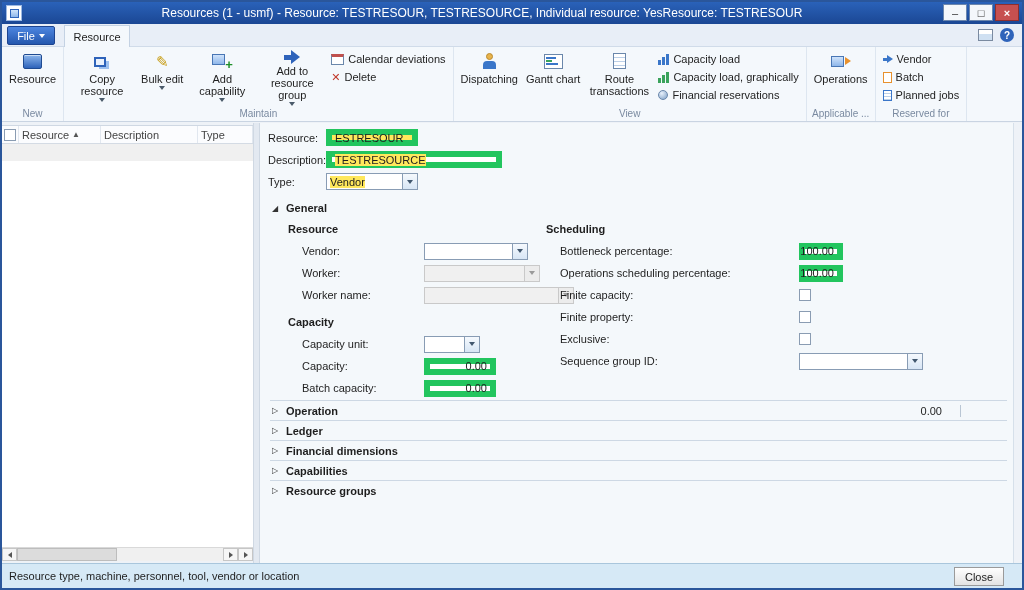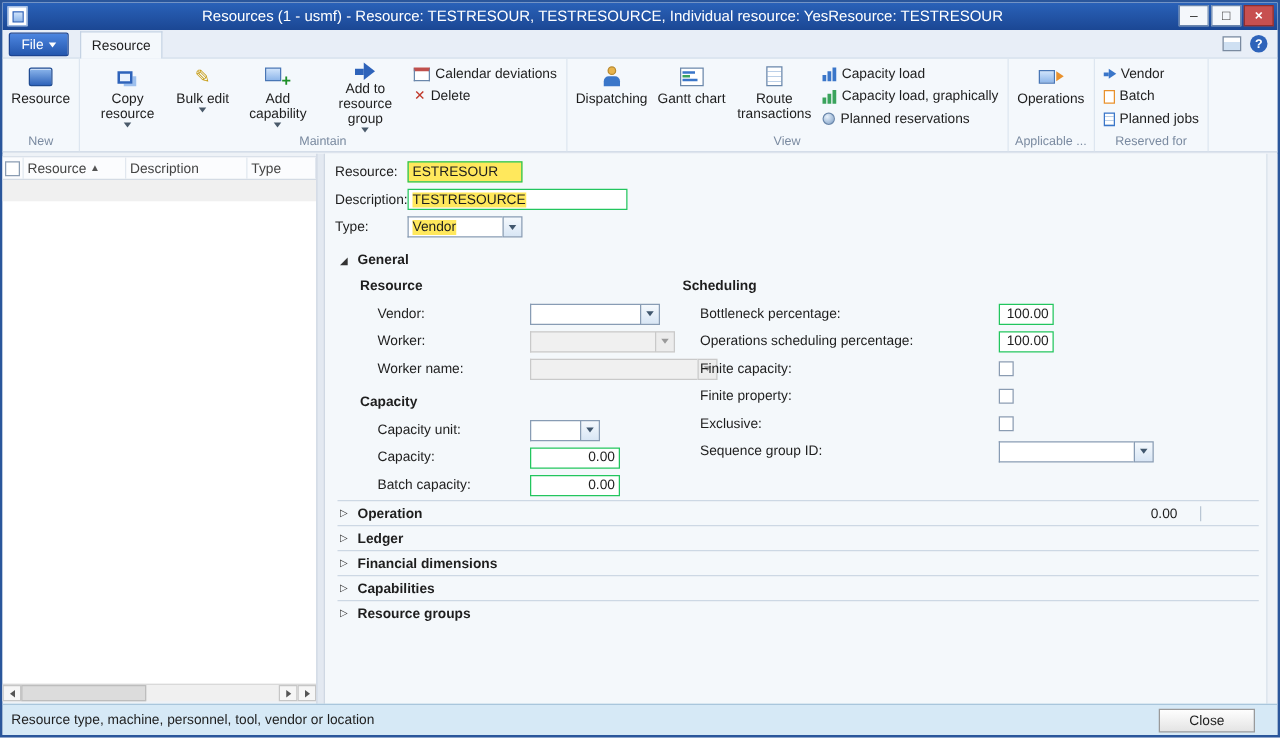--- a/index.html
+++ b/index.html
@@ -102,21 +102,21 @@
   .sthumb { width:100px; background:#dcdcdc; border:1px solid #bdbdbd; flex:0 0 auto; }
   .strack { flex:1; }
 
   .vsplit { position:absolute; left:251px; top:0; bottom:0; width:7px; background:#e3e9f1; border-left:1px solid #cfd8e3; border-right:1px solid #cfd8e3; }
 
   
   .detail { position:absolute; left:258px; top:0; right:8px; bottom:0; background:#f4f8fb; border-right:1px solid #d6e0ea; }
   .dfields { padding:6px 0 0 8px; }
   .frow { display:flex; align-items:center; margin-bottom:5px; }
   .frow .flabel { flex:0 0 58px; }
-  .input { height:17px; border:1px solid #22c55e; background:#fff; display:inline-flex; align-items:center; padding:0 3px; }
+  .input { height:17px; border:6px solid #22c55e; background:#fff; display:inline-flex; align-items:center; padding:0 3px; }
   .hl { background:#ffe85c; }
   .num { justify-content:flex-end; }
   .combo { display:inline-flex; }
   .combo .cval { height:17px; border:1px solid #889cb4; border-right:none; background:#fff; display:flex; align-items:center; padding:0 3px; overflow:hidden; }
   .combo .cbtn { width:16px; height:17px; border:1px solid #889cb4; background:linear-gradient(#f5f9fd,#d8e6f5); display:flex; align-items:center; justify-content:center; }
   .tri-down { width:0; height:0; border-left:3px solid transparent; border-right:3px solid transparent; border-top:4px solid #41576e; }
   .disabled .cval, .input.dis { background:#f0f0f0; border-color:#c9c9c9; color:#8a8a8a; }
   .disabled .cbtn { background:#ececec; border-color:#c9c9c9; }
   .disabled .tri-down { border-top-color:#9a9a9a; }
 
@@ -132,21 +132,21 @@
   .col-left { position:absolute; left:32px; top:2px; width:300px; }
   .col-right { position:absolute; left:290px; top:2px; width:430px; }
   .subhead { font-weight:bold; margin:3px 0 5px -14px; }
   .gfrow { display:flex; align-items:center; height:22px;gap:44px; }
   .col-left .gfrow .flabel { flex:0 0 78px; }
   .col-right .gfrow .flabel { flex:0 0 195px; }
 
   
   .statusbar { position:absolute; left:0; right:0; bottom:0; height:25px; background:#d6e9f6; border-top:1px solid #a9c6dc;
                display:flex; align-items:center; padding:0 7px; }
-  .close-btn { position:absolute; right:18px; top:3px; width:77px; height:19px; background:linear-gradient(#fefefe,#e4e4e4);
+  .close-btn { position:absolute; right:18px; top:3px; width:50px; height:19px; background:linear-gradient(#fefefe,#e4e4e4);
                border:1px solid #9a9a9a; display:flex; align-items:center; justify-content:center; }
 </style>
 </head>
 <body>
 
 <div class="window">
 
   <div class="titlebar">
     <div class="app-icon">
         <i></i>
@@ -276,21 +276,21 @@
           <div class="smallbtn">
             <span class="i-bars g">
                 <i></i>
                 <i></i>
                 <i></i>
               </span>
             <span>Capacity load, graphically</span>
           </div>
           <div class="smallbtn">
             <span class="i-circle"></span>
-            <span>Planned reservations</span>
+            <span>Financial reservations</span>
           </div>
         </div>
       </div>
       <div class="rgroup-caption">View</div>
     </div>
 
     <div class="rgroup">
       <div class="rgroup-body">
         <div class="bigbtn">
           <span class="icz">

